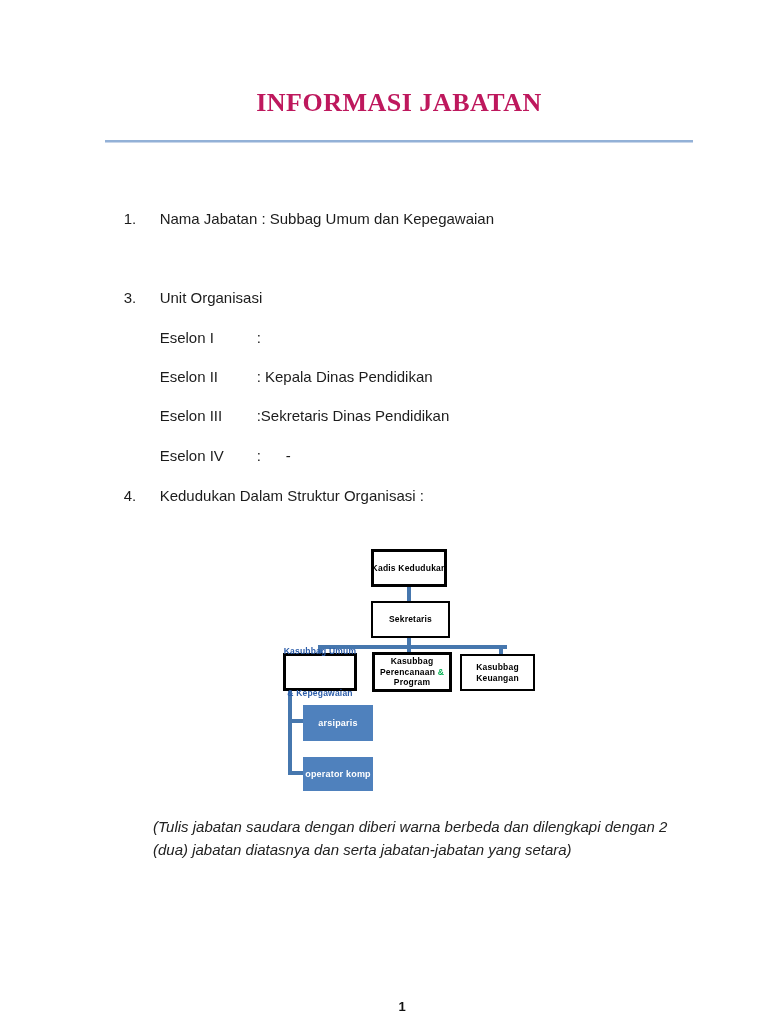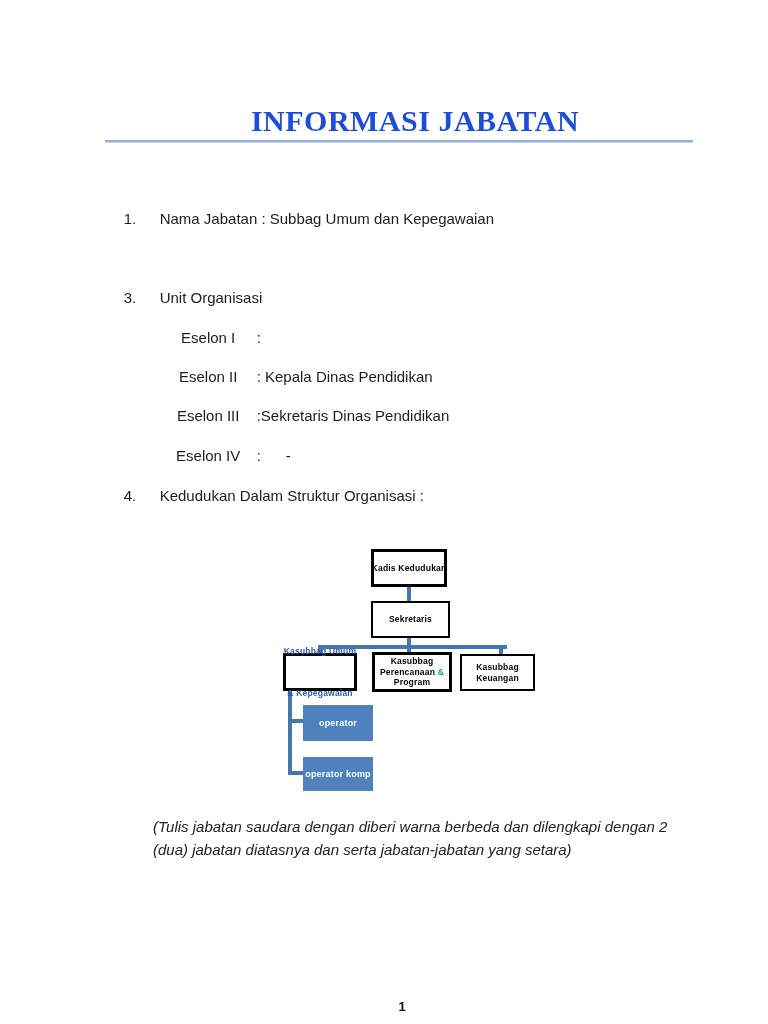--- a/index.html
+++ b/index.html
@@ -10,40 +10,40 @@
     background: #ffffff;
     font-family: "Liberation Sans", sans-serif;
     color: #1c1c1c;
     overflow: hidden;
   }
 
   
   .title {
     position: absolute;
     top: 88px; left: 105px; width: 588px;
-    margin: 16px;
+    margin: 0;
     text-align: center;
     font-family: "Liberation Serif", serif;
     font-weight: bold;
-    font-size: 30px;
+    font-size: 26px;
     letter-spacing: 0.5px;
-    color: #1d4ed8;
+    color: #be185d;
   }
   .title-rule {
     position: absolute;
     top: 140px; left: 105px; width: 588px; height: 2px;
     background: #93b1d7;
     border-bottom: 1px solid #c8d6ea;
   }
 
   
   .li { position: absolute; left: 107px; font-size: 15px; white-space: pre; }
   .li .num { display: inline-block; width: 36px; }
   .erow { position: absolute; left: 143px; font-size: 15px; white-space: pre; }
-  .erow .elabel { display: inline-block; width: 97px; text-align: center; }
+  .erow .elabel { display: inline-block; width: 97px; }
   .erow .evalue { white-space: pre; }
 
   
   .cline { position: absolute; background: #4677ae; }
   .obox {
     position: absolute;
     box-sizing: border-box;
     background: #ffffff;
     border: 3px solid #000000;
     display: flex;
@@ -145,21 +145,21 @@
     <div class="obox" style="left:372px; top:652px; width:80px; height:40px;">
       <div>Kasubbag</div>
       <div><span>Perencanaan </span><span class="amp">&amp;</span></div>
       <div>Program</div>
     </div>
     <div class="obox thin" style="left:460px; top:654px; width:75px; height:37px;">
       <div>Kasubbag</div>
       <div>Keuangan</div>
     </div>
     <div class="obox filled" style="left:303px; top:705px; width:70px; height:36px;">
-      <div>operator</div>
+      <div>arsiparis</div>
     </div>
     <div class="obox filled" style="left:303px; top:757px; width:70px; height:34px;">
       <div>operator komp</div>
     </div>
   </div>
 
   <div class="note">
     <div>(Tulis jabatan saudara dengan diberi warna berbeda dan dilengkapi dengan 2</div>
     <div>(dua) jabatan diatasnya dan serta jabatan-jabatan yang setara)</div>
   </div>

